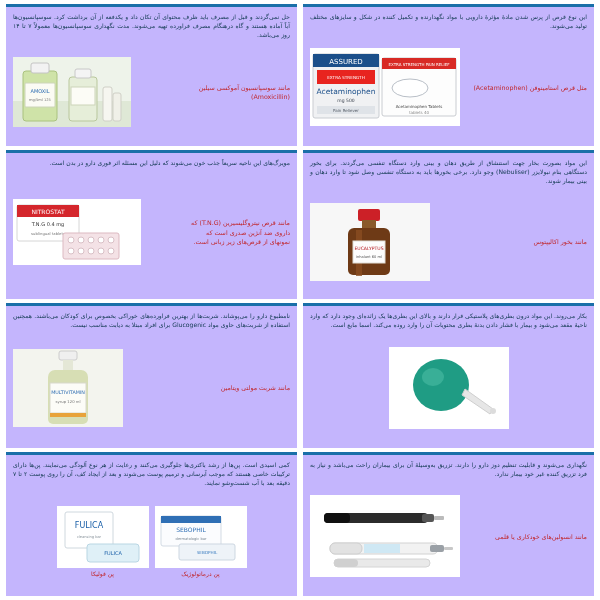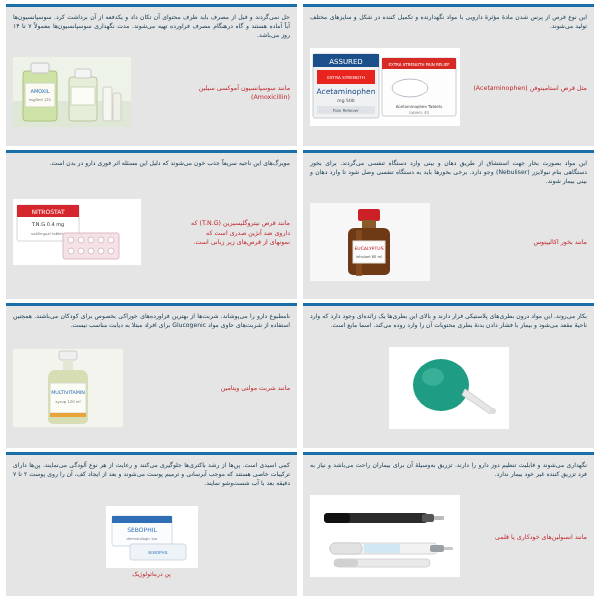--- a/index.html
+++ b/index.html
@@ -23,21 +23,21 @@
     gap: 4px;
   }
   .row {
     display: flex;
     flex-direction: row;
     gap: 6px;
     flex: 1 1 auto;
   }
   .cell {
     flex: 1 1 50%;
-    background: #e5e5e5;
+    background: #c4b5fd;
     border-top: 3px solid #1a6fa8;
     box-sizing: border-box;
     padding: 5px 7px 4px 7px;
     display: flex;
     flex-direction: column;
     position: relative;
     overflow: hidden;
   }
   .desc {
     font-size: 6.1px;
@@ -281,19 +281,32 @@
                 <rect x="6" y="10" width="60" height="30" rx="2" fill="#fbfcfe" stroke="#d3dbe4"></rect>
                 <rect x="6" y="10" width="60" height="7" fill="#2f6fb5"></rect>
                 <text x="36" y="26" font-size="6" fill="#2f6fb5" text-anchor="middle" font-family="DejaVu Sans">SEBOPHIL</text>
                 <text x="36" y="34" font-size="3.6" fill="#7a8793" text-anchor="middle" font-family="DejaVu Sans">dermatologic bar</text>
                 <rect x="24" y="38" width="56" height="16" rx="2" fill="#eef3f8" stroke="#cdd7e1"></rect>
                 <text x="52" y="48" font-size="4.2" fill="#3b7cc0" text-anchor="middle" font-family="DejaVu Sans">SEBOPHIL</text>
               </svg>
             </div>
             <span class="cap-under">پن درماتولوژیک</span>
           </div>
+          <div class="photo-with-cap">
+            <div class="photo">
+              <svg width="92" height="62" viewBox="0 0 92 62">
+                <rect x="0" y="0" width="92" height="62" fill="#ffffff"></rect>
+                <rect x="8" y="6" width="48" height="36" rx="2" fill="#ffffff" stroke="#cfd8de"></rect>
+                <text x="32" y="22" font-size="8" fill="#1a5fa8" text-anchor="middle" font-family="DejaVu Sans">FULICA</text>
+                <text x="32" y="32" font-size="3.6" fill="#8a949c" text-anchor="middle" font-family="DejaVu Sans">cleansing bar</text>
+                <rect x="30" y="38" width="52" height="18" rx="3" fill="#dff0f7" stroke="#b9d6e3"></rect>
+                <text x="56" y="49" font-size="5" fill="#1a5fa8" text-anchor="middle" font-family="DejaVu Sans">FULICA</text>
+              </svg>
+            </div>
+            <span class="cap-under">پن فولیکا</span>
+          </div>
         </div>
       </div>
     </div>
 
   </div>
 
 </div>
 
 </body></html>

